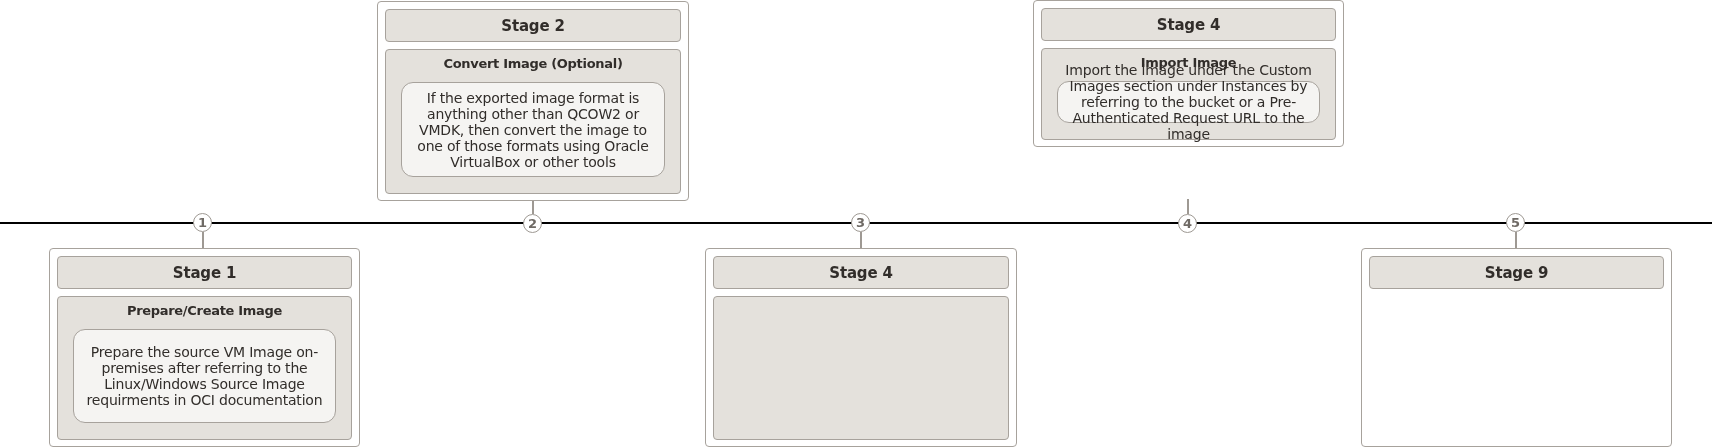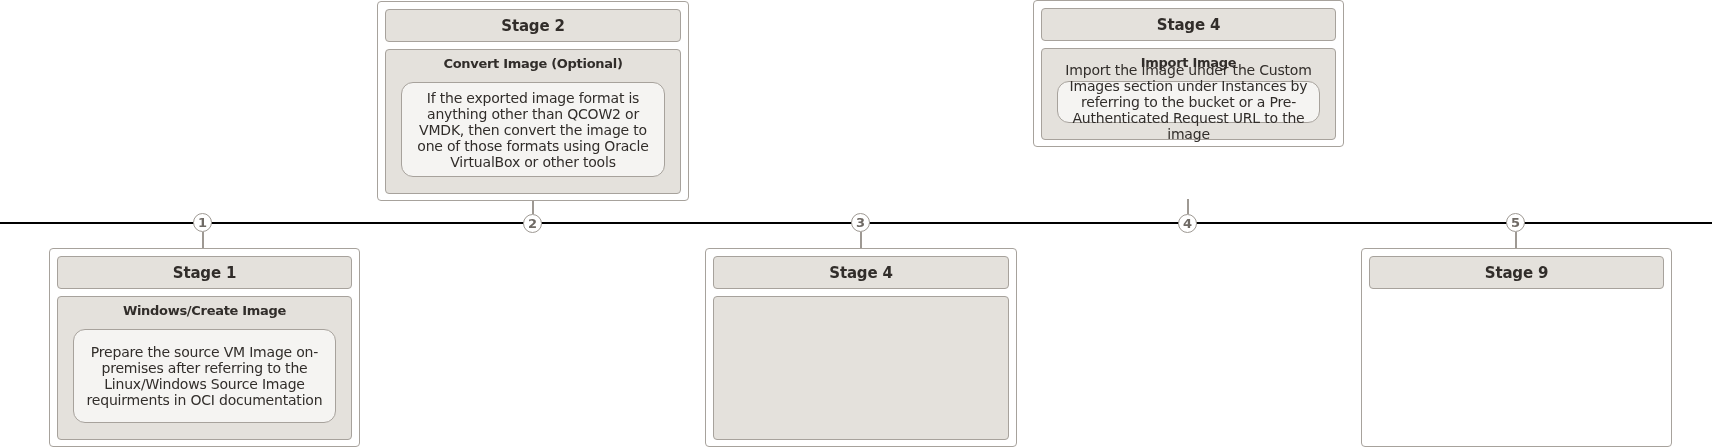--- a/index.html
+++ b/index.html
@@ -51,21 +51,21 @@
 
 <div class="timeline"></div>
 
 <div class="connector" style="left:202px; top:232px; height:16px;"></div>
 <div class="marker" style="left:193px; top:213px;">
     <span>1</span>
   </div>
 <div class="stage" style="left:49px; top:248px; width:311px; height:199px;">
   <div class="stage-header">Stage 1</div>
   <div class="stage-body">
-    <div class="stage-title">Windows/Create Image</div>
+    <div class="stage-title">Prepare/Create Image</div>
     <div class="stage-desc">
         <span>Prepare the source VM Image on-premises after referring to the Linux/Windows Source Image requirments in OCI documentation</span>
       </div>
   </div>
 </div>
 
 <div class="stage" style="left:377px; top:1px; width:312px; height:200px;">
   <div class="stage-header">Stage 2</div>
   <div class="stage-body">
     <div class="stage-title">Convert Image (Optional)</div>

